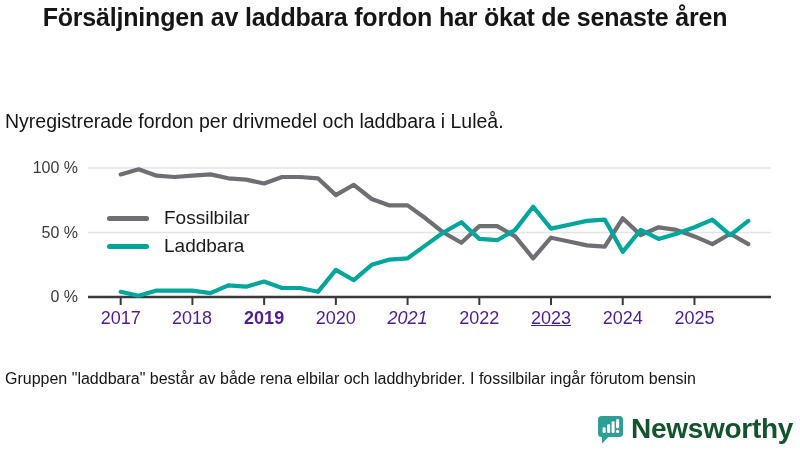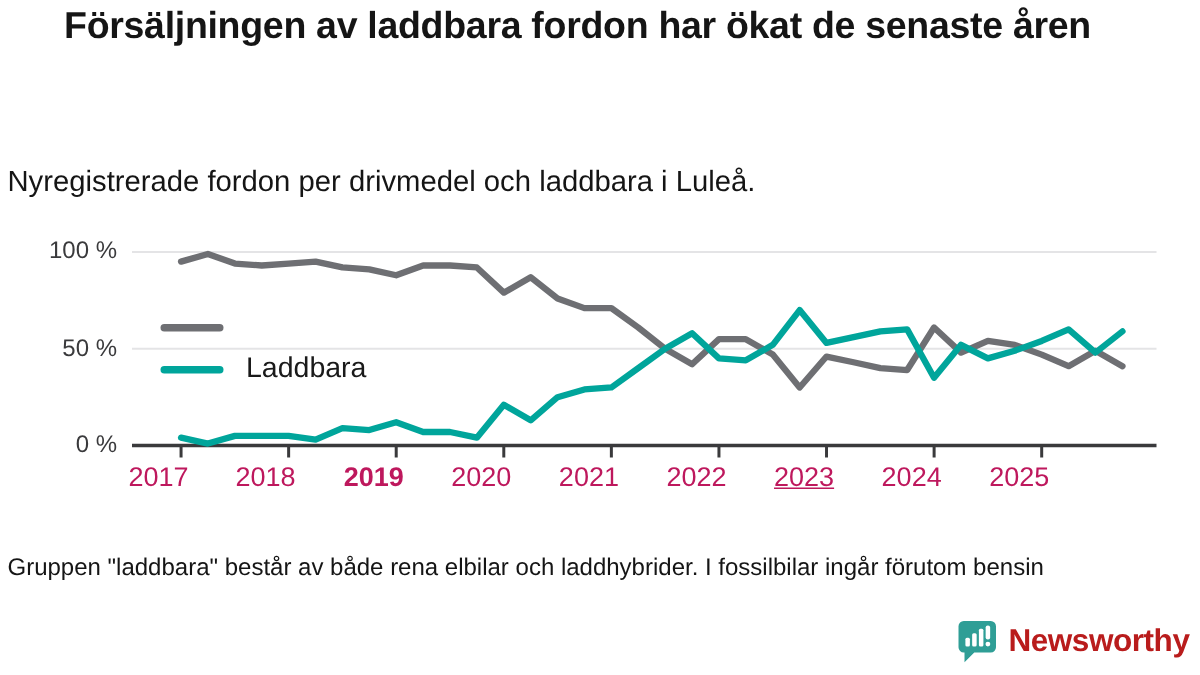--- a/index.html
+++ b/index.html
@@ -14,33 +14,33 @@
   .subtitle{
     position:absolute;left:5px;top:110px;margin:0;
     font-size:19.5px;line-height:1.2;color:#151515;
   }
   #chart-svg{position:absolute;left:0;top:0;width:800px;height:450px;}
   .ylab{
     position:absolute;left:18px;width:60px;text-align:right;
     font-size:16px;line-height:22px;color:#3a3a3c;
   }
   .xlab{
-    position:absolute;top:307px;width:70px;
-    font-size:18px;line-height:22px;color:#be185d;
+    position:absolute;top:307px;width:70px;text-align:center;
+    font-size:18px;line-height:22px;color:#4c1d95;
   }
   #legend{position:absolute;left:107px;top:204px;}
   .legend-row{display:flex;align-items:center;gap:15px;height:28px;}
   .legend-swatch{width:42px;height:5px;border-radius:3px;flex:0 0 auto;}
   .legend-label{font-size:19px;color:#1a1a1a;}
   .footnote{
     position:absolute;left:5px;top:368px;margin:0;width:785px;
     font-size:16px;line-height:21px;color:#151515;
   }
   .brand{position:absolute;right:7px;top:413px;display:flex;align-items:center;gap:7px;}
-  .brand-name{font-size:21px;font-weight:bold;color:#b91c1c;letter-spacing:-0.3px;}
+  .brand-name{font-size:28px;font-weight:bold;color:#14532d;letter-spacing:-0.3px;}
 </style>
 </head>
 <body>
 
 <h1 class="title">Försäljningen av laddbara fordon har ökat de senaste åren</h1>
 
 <p class="subtitle">Nyregistrerade fordon per drivmedel och laddbara i Luleå.</p>
 
 <svg id="chart-svg" viewBox="0 0 800 450">
     <line x1="88" x2="771" y1="168" y2="168" stroke="#e4e4e6" stroke-width="1.3"></line>
@@ -62,30 +62,31 @@
 <div id="y-labels">
     <div class="ylab" style="top: 157px;">100 %</div>
     <div class="ylab" style="top: 221.5px;">50 %</div>
     <div class="ylab" style="top: 286px;">0 %</div>
   </div>
 <div id="x-labels">
     <div class="xlab" style="left: 85.7px;">2017</div>
     <div class="xlab" style="left: 157px;">2018</div>
     <div class="xlab" style="left: 229.14px; font-weight: bold;">2019</div>
     <div class="xlab" style="left: 300.86px;">2020</div>
-    <div class="xlab" style="left: 372.58px;">2021</div>
+    <div class="xlab" style="left: 372.58px; font-style: italic;">2021</div>
     <div class="xlab" style="left: 444.3px;">2022</div>
     <div class="xlab" style="left: 516.02px; text-decoration: underline;">2023</div>
     <div class="xlab" style="left: 587.74px;">2024</div>
     <div class="xlab" style="left: 659.46px;">2025</div>
   </div>
 
 <div id="legend">
     <div class="legend-row">
       <span class="legend-swatch" style="background: rgb(110, 111, 115);"></span>
+      <span class="legend-label">Fossilbilar</span>
     </div>
     <div class="legend-row">
       <span class="legend-swatch" style="background: rgb(0, 165, 155);"></span>
       <span class="legend-label">Laddbara</span>
     </div>
   </div>
 
 <p class="footnote"><span>Gruppen "laddbara" består av både rena elbilar och laddhybrider. I fossilbilar ingår förutom bensin</span><br></p>
 
 <div class="brand">

